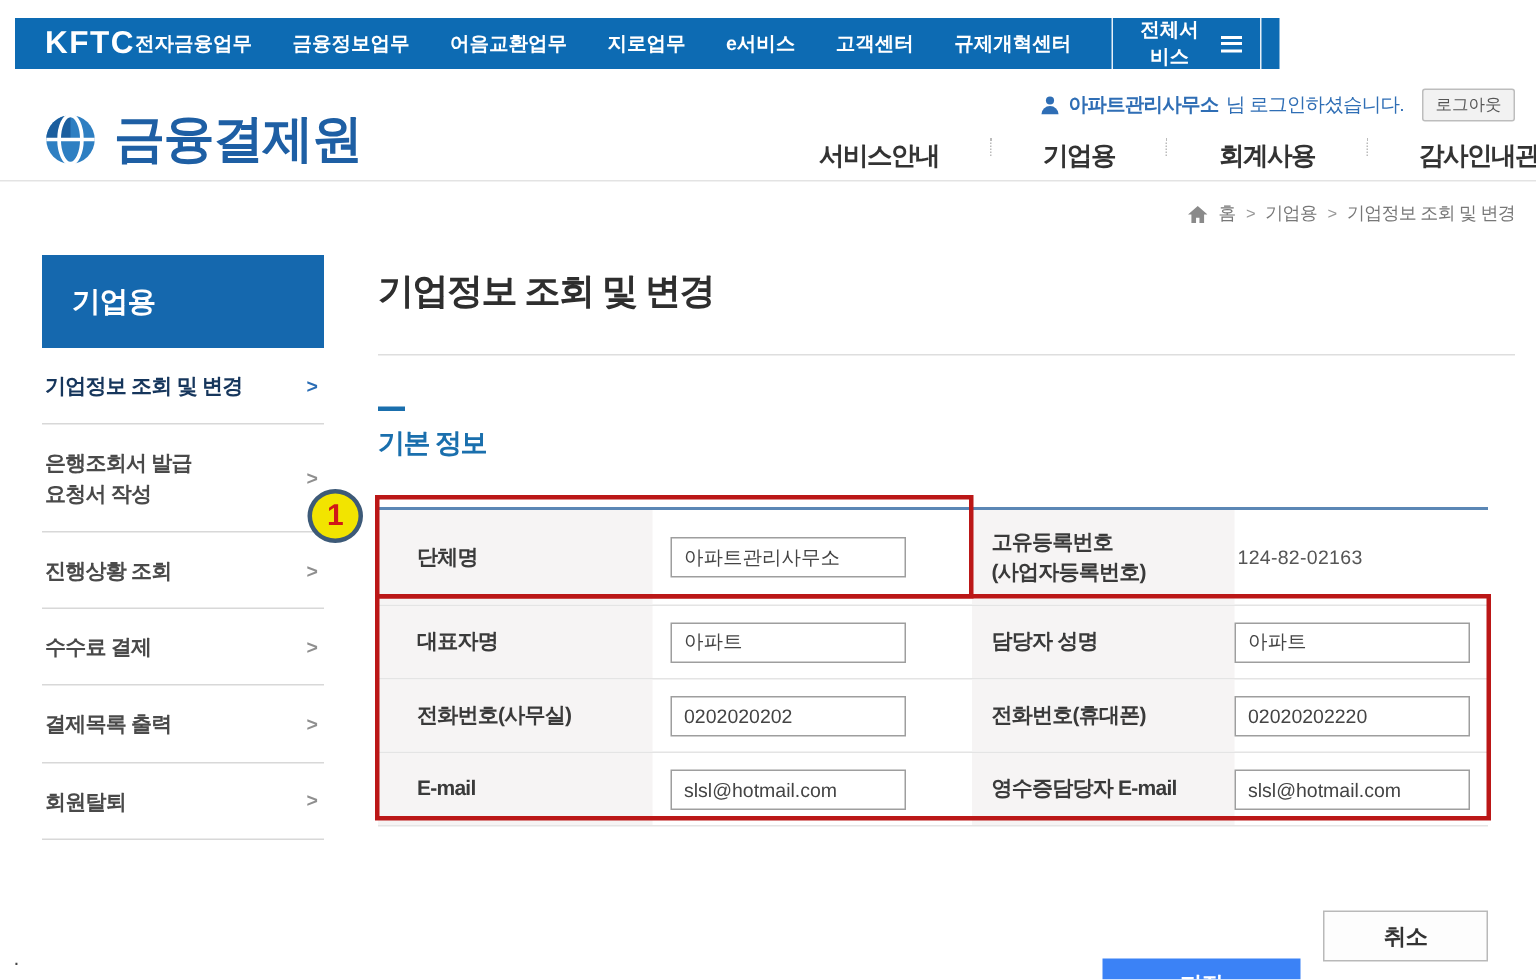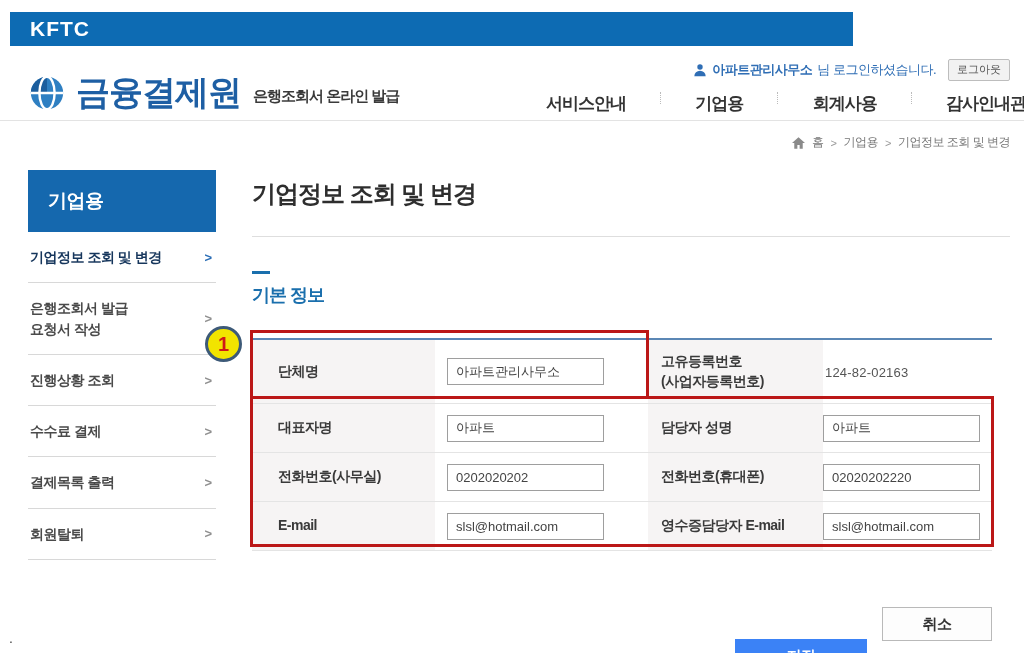--- a/index.html
+++ b/index.html
@@ -93,31 +93,47 @@
 
   .stray-dot { position:absolute; left:9px; top:630px; font-size:14px; color:#444; }
 </style>
 </head>
 <body>
 
 <div class="page">
 
   <div class="topbar">
     <div class="brand">KFTC</div>
+    <nav class="topnav">
+      <a class="topnav-item">전자금융업무</a>
+      <a class="topnav-item">금융정보업무</a>
+      <a class="topnav-item">어음교환업무</a>
+      <a class="topnav-item">지로업무</a>
+      <a class="topnav-item">e서비스</a>
+      <a class="topnav-item">고객센터</a>
+      <a class="topnav-item">규제개혁센터</a>
+      <button class="all-services">
+        <span>전체서비스</span>
+        <span class="hamburger">
+            <i></i>
+            <i></i>
+            <i></i>
+          </span>
+      </button>
+    </nav>
   </div>
 
   <div class="logo-row">
     <svg width="38" height="38" viewBox="0 0 40 40">
       <circle cx="20" cy="20" r="17" fill="#2e7fc2"></circle>
       <path d="M20,3 A17,17 0 0,0 3,20 L20,20 Z" fill="#1b5e9e"></path>
       <ellipse cx="20" cy="20" rx="8" ry="17" fill="none" stroke="#fff" stroke-width="2.6"></ellipse>
       <line x1="3" y1="20" x2="37" y2="20" stroke="#fff" stroke-width="2.6"></line>
     </svg>
     <span class="logo-text">금융결제원</span>
-    <span class="logo-sub">은행조회서 온라인 발급</span>
   </div>
 
   <div class="login-row">
     <svg width="14" height="14" viewBox="0 0 16 16">
       <circle cx="8" cy="4.6" r="3.1" fill="#2f6eb5"></circle>
       <path d="M1.5,15 a6.5,6.2 0 0,1 13,0 Z" fill="#2f6eb5"></path>
     </svg>
     <span class="login-user">아파트관리사무소</span>
     <span class="login-msg">님 로그인하셨습니다.</span>
     <button class="logout-btn">로그아웃</button>

